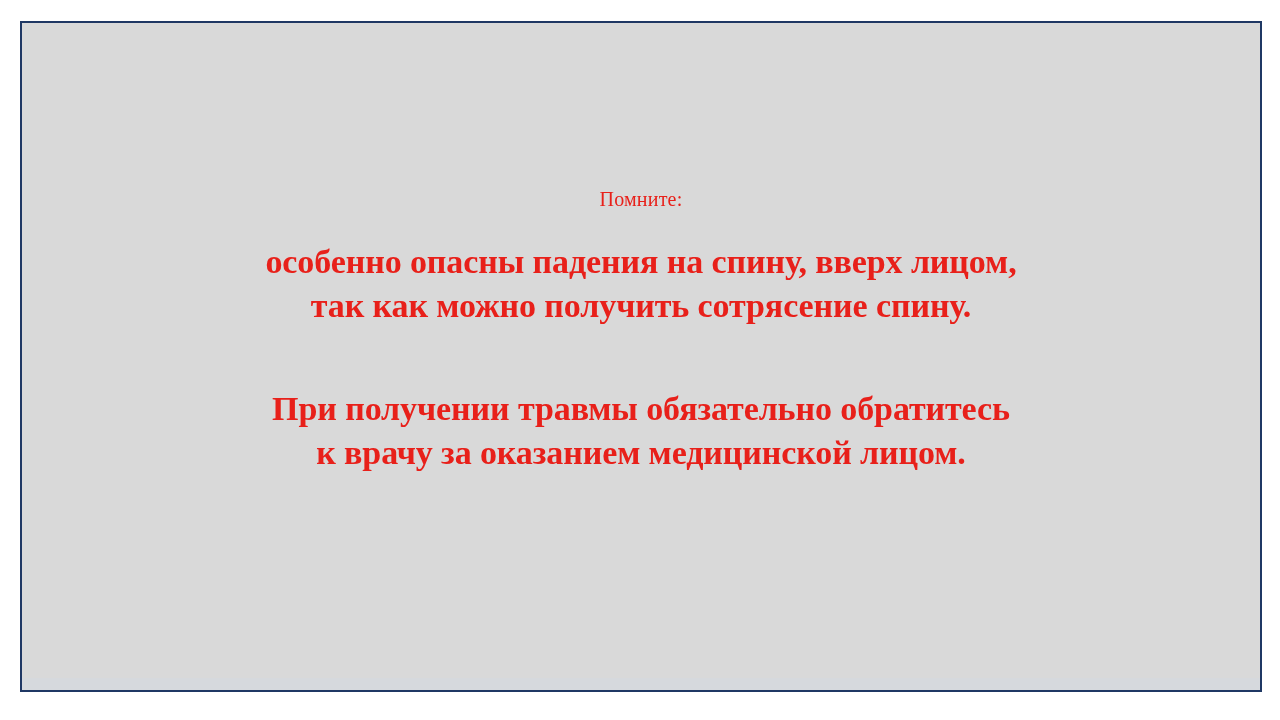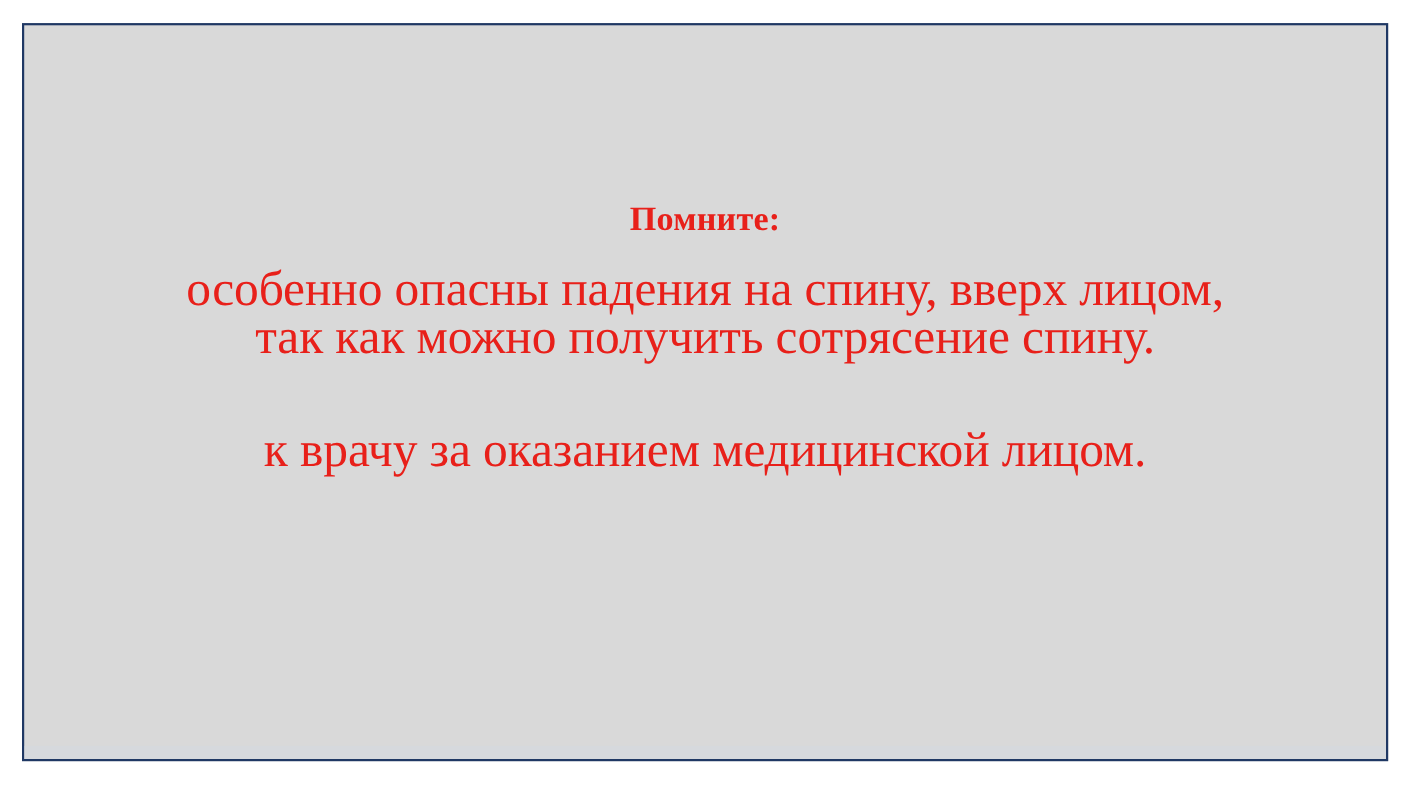--- a/index.html
+++ b/index.html
@@ -56,36 +56,36 @@
     display: block;
     text-align: center;
   }
 
   .warning-heading {
     position: absolute;
     left: 0;
     right: 0;
     top: 155px;
     margin: 0;
-    font-size: 31px;
-    font-weight: bold;
+    font-size: 20px;
+    font-weight: normal;
     line-height: 42px;
     letter-spacing: 0.2px;
     color: #e8201a;
     text-align: center;
     white-space: nowrap;
   }
 
   .warning-block {
     position: absolute;
     left: 0;
     right: 0;
     margin: 0;
-    font-size: 45px;
-    font-weight: normal;
+    font-size: 34px;
+    font-weight: bold;
     line-height: 44px;
     letter-spacing: -0.1px;
     color: #e8201a;
     text-align: center;
   }
 
   #warning-block-1 { top: 217px; }
   #warning-block-2 { top: 364px; }
 
   .warning-line {
@@ -103,20 +103,21 @@
     <div id="slide-content">
 
       <p class="warning-heading">Помните:</p>
 
       <p class="warning-block" id="warning-block-1">
         <span class="warning-line">особенно опасны падения на спину, вверх лицом,</span>
         <span class="warning-line">так как можно получить сотрясение спину.</span>
       </p>
 
       <p class="warning-block" id="warning-block-2">
+        <span class="warning-line">При получении травмы обязательно обратитесь</span>
         <span class="warning-line">к врачу за оказанием медицинской лицом.</span>
       </p>
 
     </div>
 
     <div id="slide-bottom-band"></div>
 
   </div>
 
 </div>

